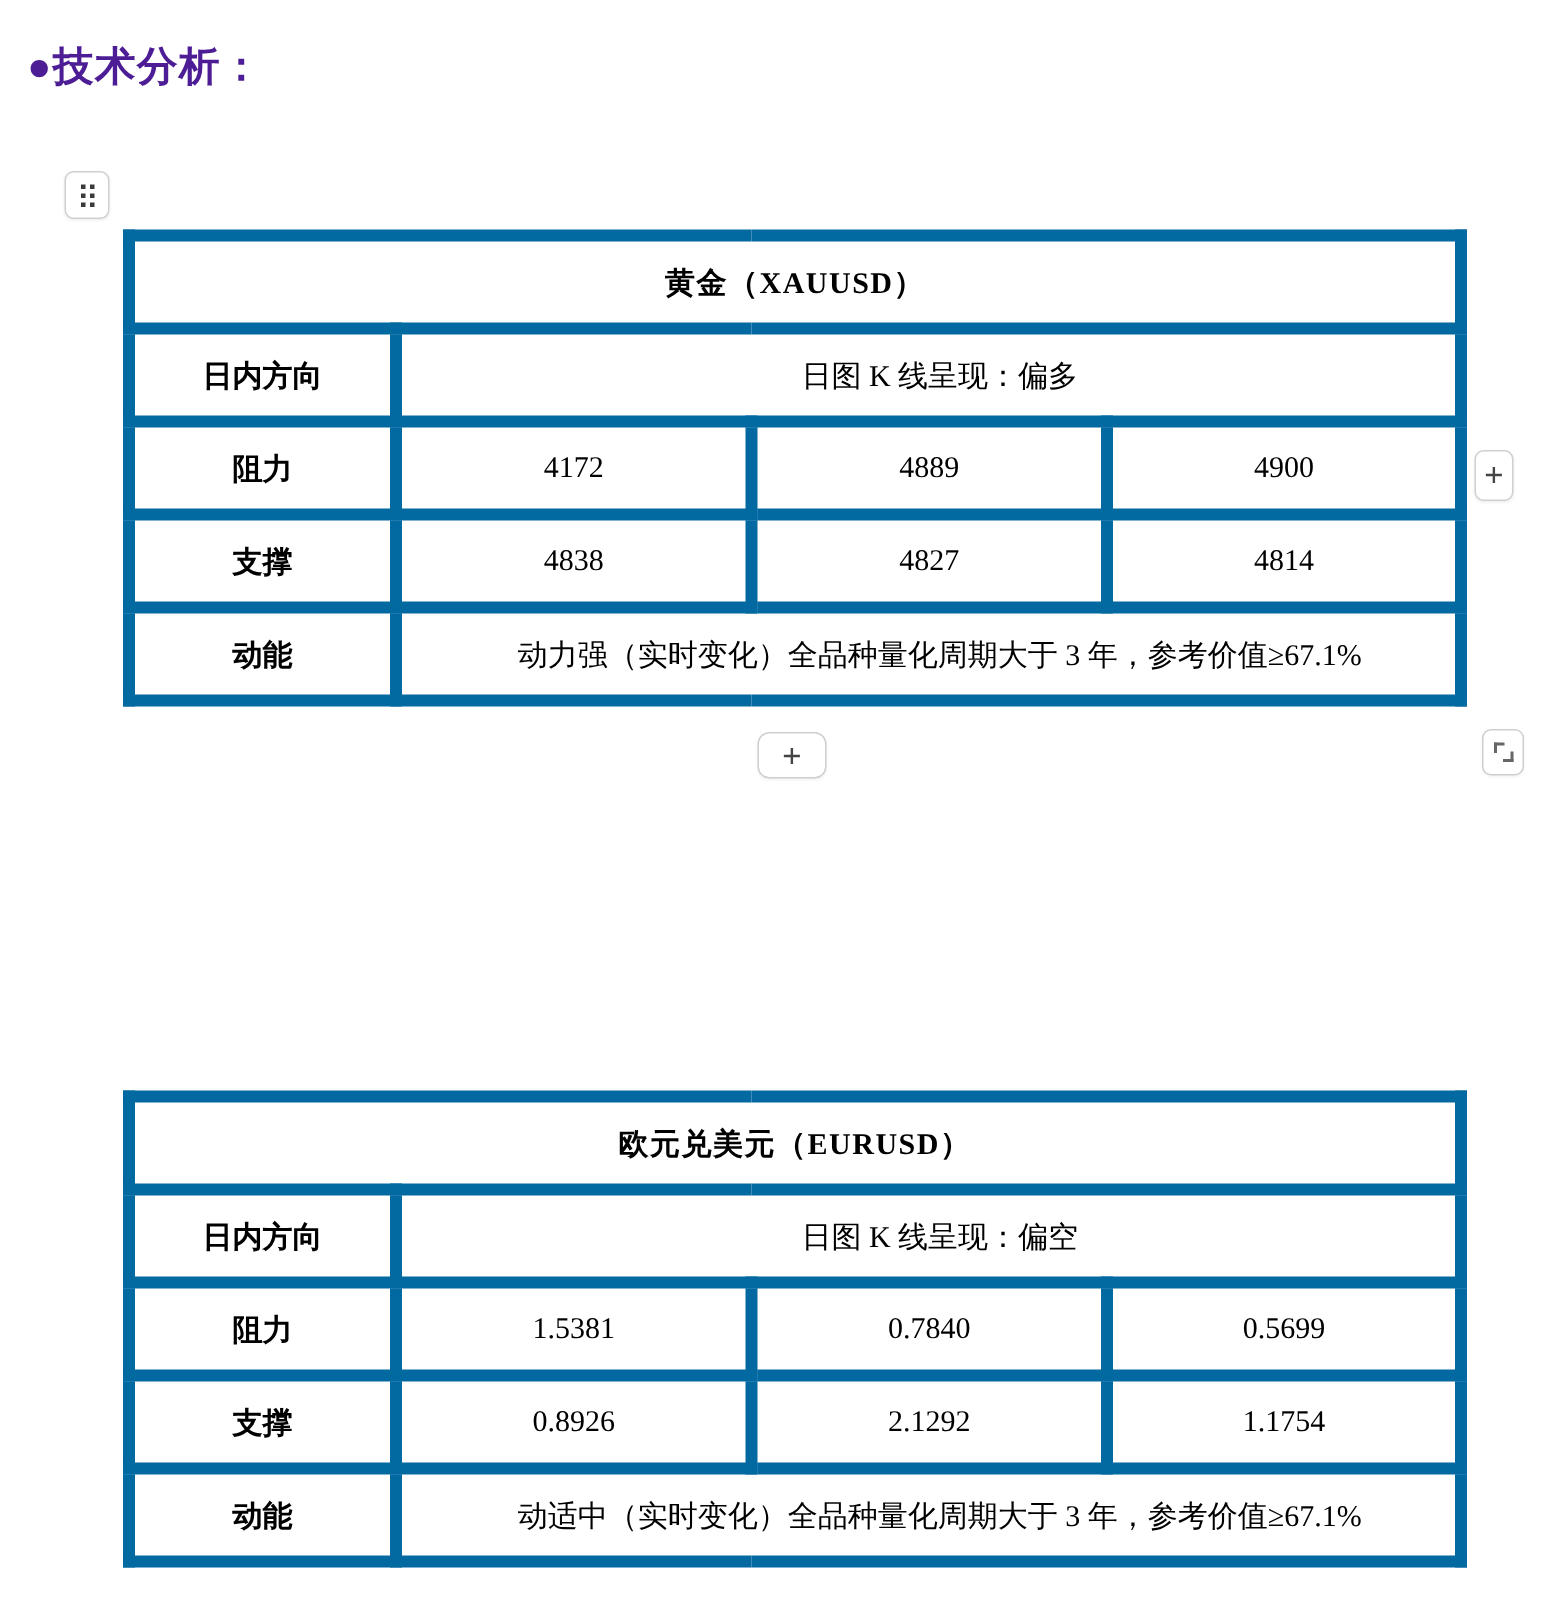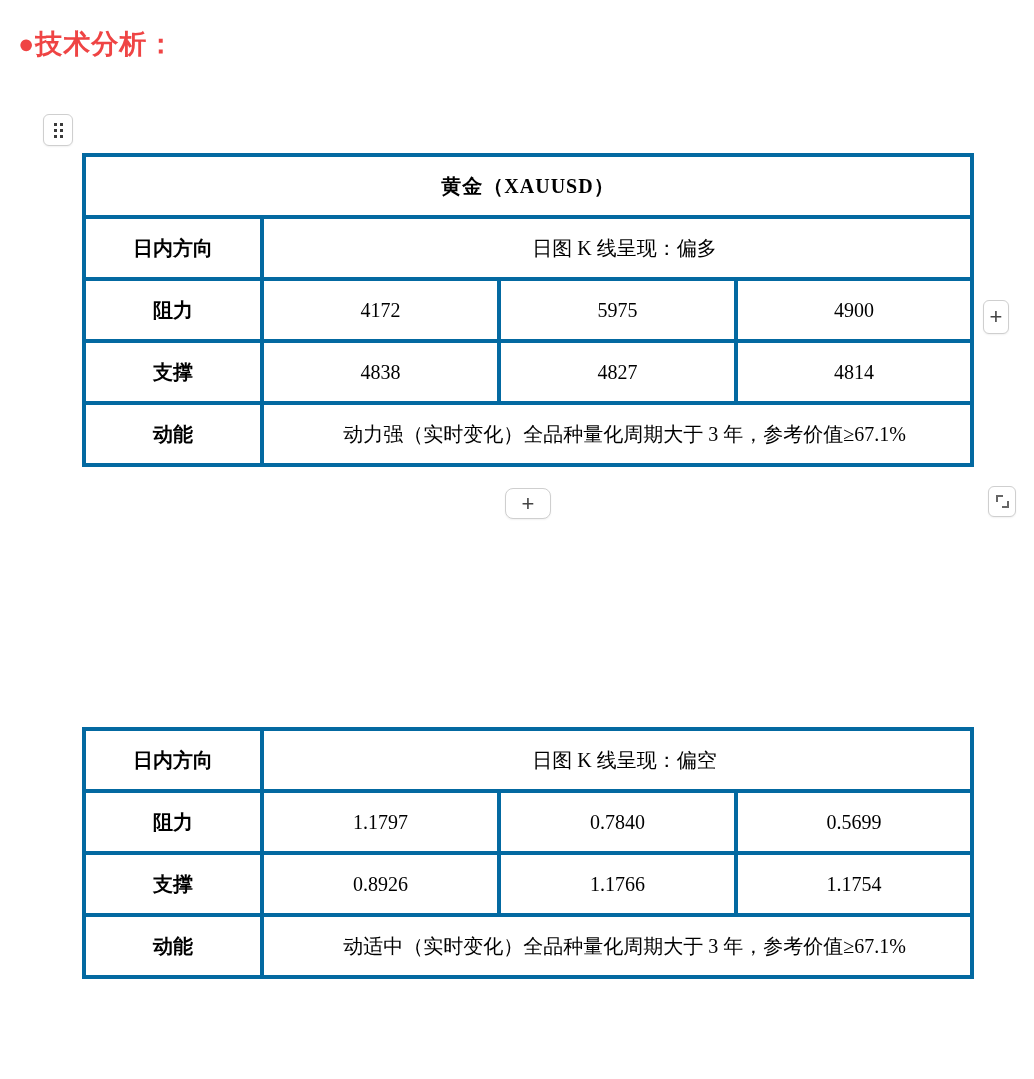--- a/index.html
+++ b/index.html
@@ -8,21 +8,21 @@
     width: 1034px; height: 1079px;
     position: relative;
     overflow: hidden;
     font-family: "Liberation Sans", "DejaVu Sans", sans-serif;
   }
   .heading {
     position: absolute;
     left: 18px; top: 26px;
     font-size: 27px;
     font-weight: bold;
-    color: #ef4444;
+    color: #4c1d95;
     letter-spacing: 1px;
     font-family: "Liberation Sans", "DejaVu Sans", sans-serif;
     white-space: nowrap;
   }
 
   
   .ctrl-btn {
     position: absolute;
     background: #ffffff;
     border: 1px solid #cfcfcf;
@@ -70,21 +70,21 @@
   .table-wrap { position: absolute; left: 82px; }
   .t1 { top: 153px; }
   .t2 { top: 727px; }
   table.doc-table {
     border-collapse: collapse;
     table-layout: fixed;
     width: 888px;
     background: #ffffff;
   }
   table.doc-table td {
-    border: 4px solid #0369a1;
+    border: 8px solid #0369a1;
     height: 62px;
     text-align: center;
     vertical-align: middle;
     color: #000000;
     font-family: "Liberation Serif", "DejaVu Serif", serif;
     font-size: 20px;
     overflow: hidden;
     white-space: nowrap;
   }
   td.title-cell {
@@ -140,21 +140,21 @@
       <tr>
         <td class="title-cell" colspan="4">黄金（XAUUSD）</td>
       </tr>
       <tr>
         <td class="lbl">日内方向</td>
         <td class="content red-text" colspan="3">日图 K 线呈现：偏多</td>
       </tr>
       <tr>
         <td class="lbl">阻力</td>
         <td class="v1">4172</td>
-        <td class="v2">5975</td>
+        <td class="v2">4889</td>
         <td class="v3">4900</td>
       </tr>
       <tr>
         <td class="lbl">支撑</td>
         <td class="v1">4838</td>
         <td class="v2">4827</td>
         <td class="v3">4814</td>
       </tr>
       <tr>
         <td class="lbl">动能</td>
@@ -179,33 +179,36 @@
 <div class="table-wrap t2">
   <table class="doc-table">
     <colgroup>
         <col style="width:178px">
         <col style="width:237px">
         <col style="width:237px">
         <col style="width:236px">
       </colgroup>
     <tbody>
       <tr>
+        <td class="title-cell" colspan="4">欧元兑美元（EURUSD）</td>
+      </tr>
+      <tr>
         <td class="lbl">日内方向</td>
         <td class="content red-text" colspan="3">日图 K 线呈现：偏空</td>
       </tr>
       <tr>
         <td class="lbl">阻力</td>
-        <td class="v1">1.1797</td>
+        <td class="v1">1.5381</td>
         <td class="v2">0.7840</td>
         <td class="v3">0.5699</td>
       </tr>
       <tr>
         <td class="lbl">支撑</td>
         <td class="v1">0.8926</td>
-        <td class="v2">1.1766</td>
+        <td class="v2">2.1292</td>
         <td class="v3">1.1754</td>
       </tr>
       <tr>
         <td class="lbl">动能</td>
         <td class="content" colspan="3">动适中（实时变化）全品种量化周期大于 3 年，参考价值≥67.1%</td>
       </tr>
     </tbody>
   </table>
 </div>
 

